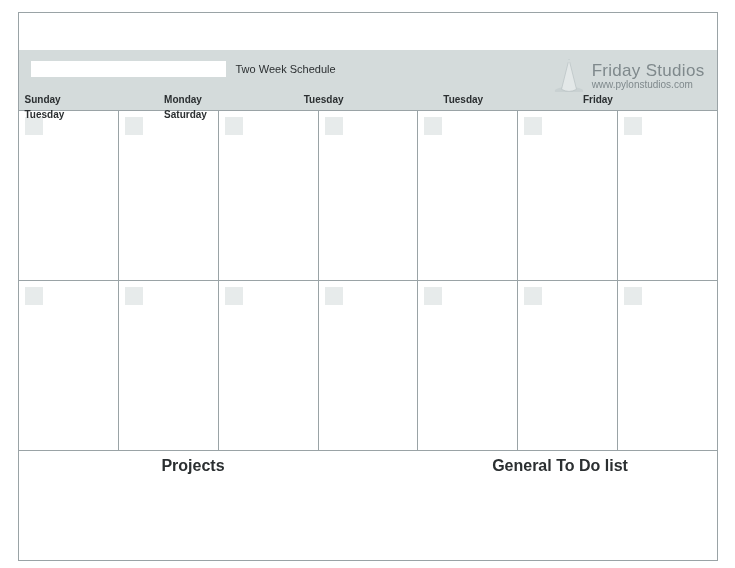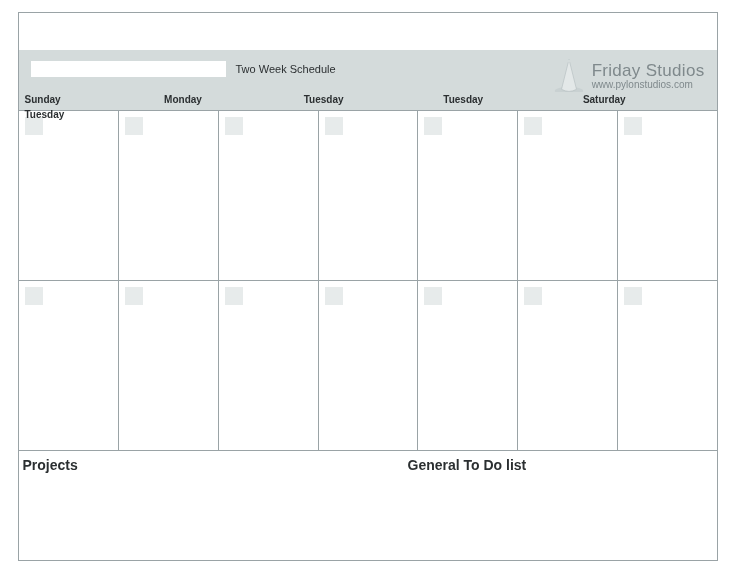--- a/index.html
+++ b/index.html
@@ -102,23 +102,24 @@
     background: #e7ebeb;
   }
   .footer {
     display: grid;
     grid-template-columns: 1fr 1fr;
     height: 110px;
     border-top: 1px solid #9aa3a6;
   }
   .footer-cell {
     padding: 6px 4px;
-    font-size: 14px;
+    font-size: 16px;
     font-weight: 600;
     color: #2b2f31;
+    text-align: center;
   }
   .divider-col { border-left: 0px solid #9aa3a6; margin-left: 36px; }
   
   .cone-svg { width: 34px; height: 40px; }
 </style>
 </head>
 <body>
 
 <div class="page">
 
@@ -138,22 +139,23 @@
           <div class="brand-url">www.pylonstudios.com</div>
         </div>
       </div>
     </div>
 
     <div class="days-row">
       <div class="day-label">Sunday</div>
       <div class="day-label">Monday</div>
       <div class="day-label">Tuesday</div>
       <div class="day-label">Tuesday</div>
+      <div class="day-label">Friday</div>
+      <div class="day-label">Tuesday</div>
       <div class="day-label">Saturday</div>
-      <div class="day-label">Tuesday</div>
     </div>
   </div>
 
   <div class="weeks">
     <div class="week">
       <div class="cell">
           <div class="date-box"></div>
         </div>
       <div class="cell">
           <div class="date-box"></div>

